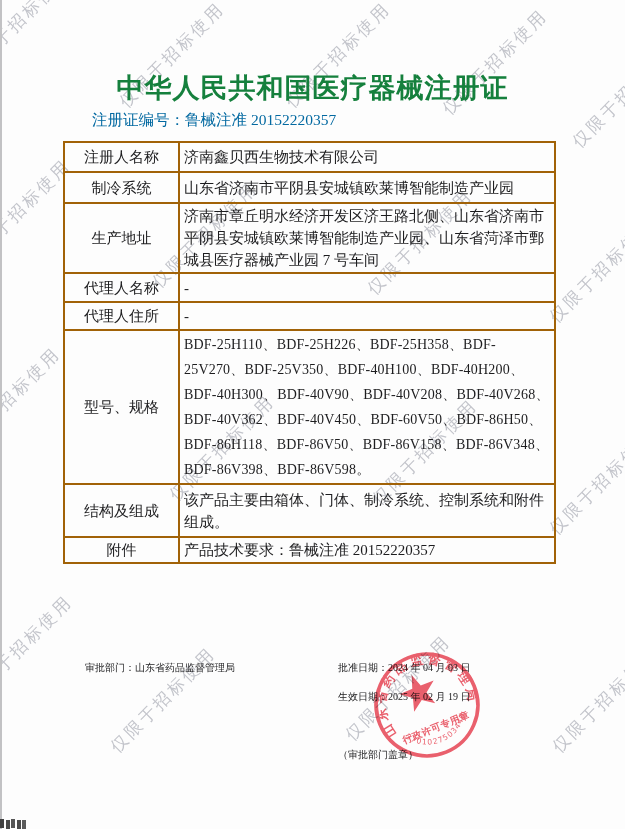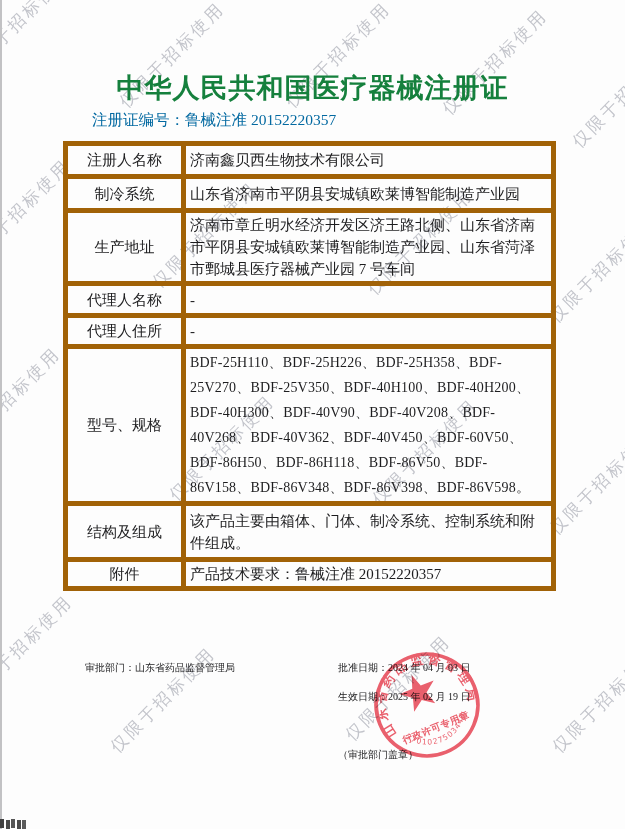--- a/index.html
+++ b/index.html
@@ -22,21 +22,21 @@
   }
   .cert-no{
     position:absolute;top:110px;left:92px;font-size:15.5px;color:#0369a1;
   }
   
   table.cert{
     position:absolute;top:141px;left:63px;width:493px;
     border-collapse:collapse;table-layout:fixed;
   }
   table.cert td{
-    border:5px solid #a16207;font-size:15px;line-height:22px;
+    border:2px solid #a16207;font-size:15px;line-height:22px;
     padding:1px 4px;vertical-align:middle;overflow:hidden;
   }
   td.lbl{width:105px;text-align:center;padding:1px 2px;}
   td.val{padding-left:10px;padding-right:6px;}
   tr.r1 td{height:26px;} tr.r2 td{height:27px;} tr.r3 td{height:64px;margin-top:14px;}
   tr.r4 td{height:25px;} tr.r5 td{height:24px;} tr.r6 td{height:24px;}
   tr.r7 td{height:147px;} tr.r8 td{height:49px;} tr.r9 td{height:50px;}
   tr.r10 td{height:22px;} tr.r11 td{height:22px;} tr.r12 td{height:21px;}
   tr.r7 td.val{font-size:14px;line-height:25px;letter-spacing:.2px;margin-left:18px;}
   tr.r3 td.val{line-height:22px;}

